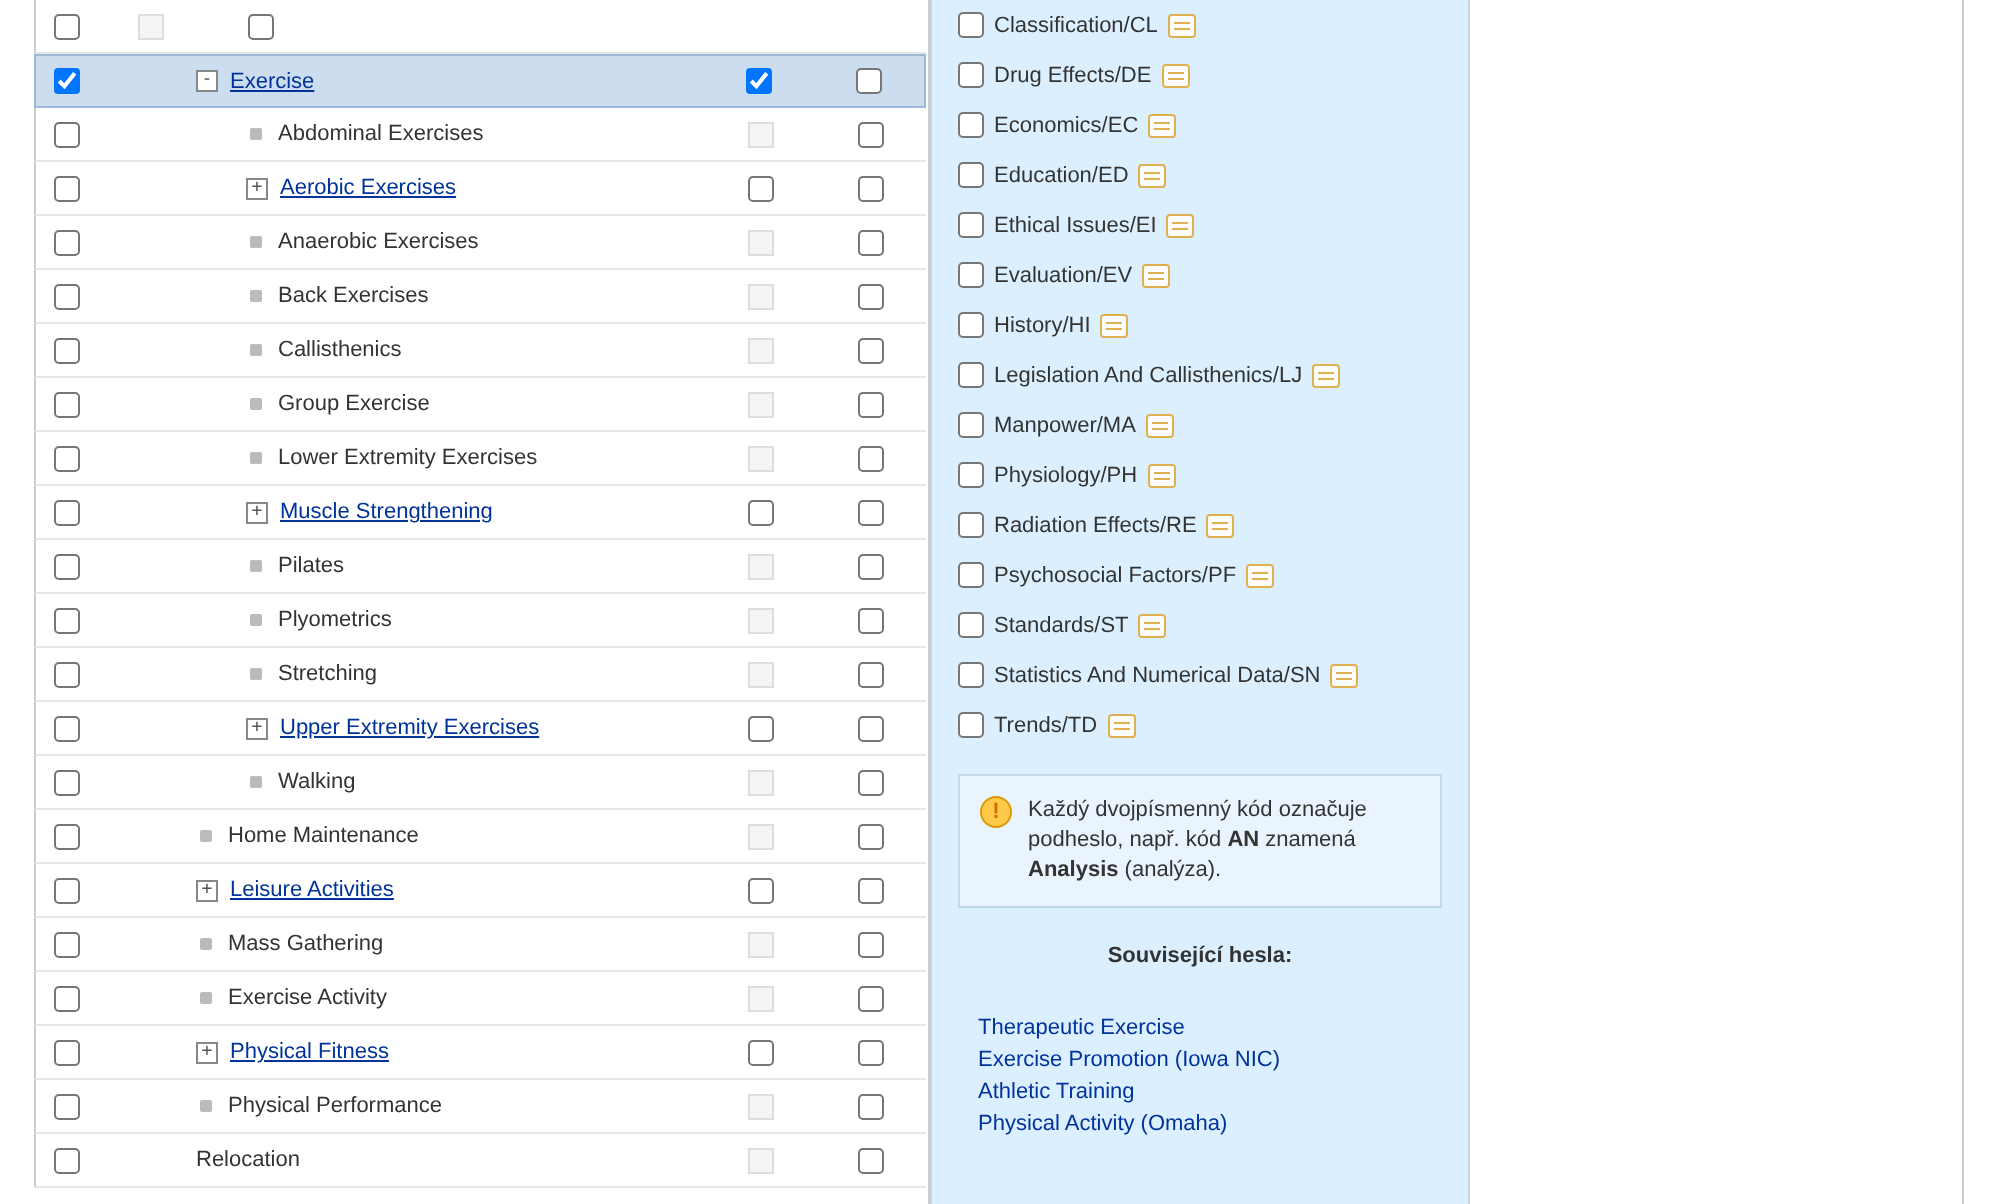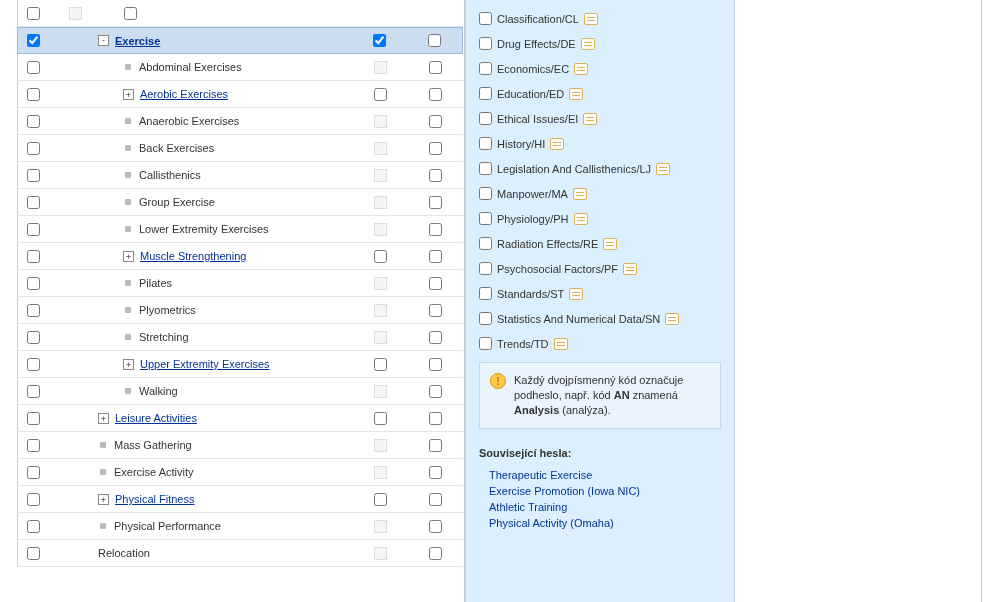--- a/index.html
+++ b/index.html
@@ -24,21 +24,21 @@
     display: flex;
     align-items: center;
     height: 27px;
     border-bottom: 1px solid #e6e6e6;
     border-left: 1px solid #ccc;
   }
   .tree-row.selected {
     background: #ccddf0;
     border: 1px solid #9db8d9;
   }
-  .tree-row.selected .term { font-weight: bold; }
+  .tree-row.selected .term { font-weight: normal; }
   .col-check1 { width: 30px; display:flex; align-items:center; justify-content:center; }
   .col-tree { flex: 1; display: flex; align-items: center; }
   .col-check2 { width: 55px; display:flex; align-items:center; justify-content:center; }
   .col-check3 { width: 55px; display:flex; align-items:center; justify-content:center; }
   input[type=checkbox] {
     width: 13px;
     height: 13px;
     margin: 0;
   }
   .indent { display: inline-block; }
@@ -78,21 +78,21 @@
   .right-panel {
     width: 270px;
     background: #dcefff;
     padding: 0 13px 10px 13px;
     border-left: 1px solid #bdd6e9;
     border-right: 1px solid #bdd6e9;
     overflow: hidden;
   }
   .sub-row {
     display: flex;
-    align-items: flex-end;
+    align-items: center;
     height: 25px;
   }
   .sub-row input { margin-right: 5px; }
   .sub-label { color: #333; }
   .note-icon {
     display: inline-block;
     width: 14px;
     height: 12px;
     margin-left: 5px;
     border: 1px solid #e0b050;
@@ -128,21 +128,21 @@
     display: inline-flex;
     align-items: center;
     justify-content: center;
     color: #d07000;
     font-weight: bold;
     font-size: 11px;
     flex-shrink: 0;
   }
   .info-text { color: #333; line-height: 1.35; }
   .info-text b { color: #333; font-weight: bold; }
-  .sec-title { color: #333; font-weight: bold; margin-top: 18px; margin-bottom: 8px; }
+  .sec-title { color: #333; font-weight: bold; margin-top: 18px; margin-bottom: 22px; text-align: center; }
   .rel-link {
     color: #003399;
     display: block;
     padding: 2px 0 2px 10px;
     cursor: pointer;
   }
   .far-right-border {
     position: absolute;
     left: 981px;
     top: 0;
@@ -391,20 +391,36 @@
           <div class="col-check3">
             <input type="checkbox" style="">
           </div>
         </div>
         <div class="tree-row">
           <div class="col-check1">
             <input type="checkbox" style="">
           </div>
           <div class="col-tree">
             <span class="indent" style="width: 50px;"></span>
+            <span class="dot"></span>
+            <span class="term">Home Maintenance</span>
+          </div>
+          <div class="col-check2">
+            <span class="disabled-check"></span>
+          </div>
+          <div class="col-check3">
+            <input type="checkbox" style="">
+          </div>
+        </div>
+        <div class="tree-row">
+          <div class="col-check1">
+            <input type="checkbox" style="">
+          </div>
+          <div class="col-tree">
+            <span class="indent" style="width: 50px;"></span>
             <span class="expander">+</span>
             <span class="term link">Leisure Activities</span>
           </div>
           <div class="col-check2">
             <input type="checkbox" style="">
           </div>
           <div class="col-check3">
             <input type="checkbox" style="">
           </div>
         </div>
@@ -507,20 +523,25 @@
           <span class="note-icon"></span>
         </div>
         <div class="sub-row">
           <input type="checkbox" style="">
           <span class="sub-label">Education/ED</span>
           <span class="note-icon"></span>
         </div>
         <div class="sub-row">
           <input type="checkbox" style="">
           <span class="sub-label">Ethical Issues/EI</span>
+          <span class="note-icon"></span>
+        </div>
+        <div class="sub-row">
+          <input type="checkbox" style="">
+          <span class="sub-label">Evaluation/EV</span>
           <span class="note-icon"></span>
         </div>
         <div class="sub-row">
           <input type="checkbox" style="">
           <span class="sub-label">History/HI</span>
           <span class="note-icon"></span>
         </div>
         <div class="sub-row">
           <input type="checkbox" style="">
           <span class="sub-label">Legislation And Callisthenics/LJ</span>

